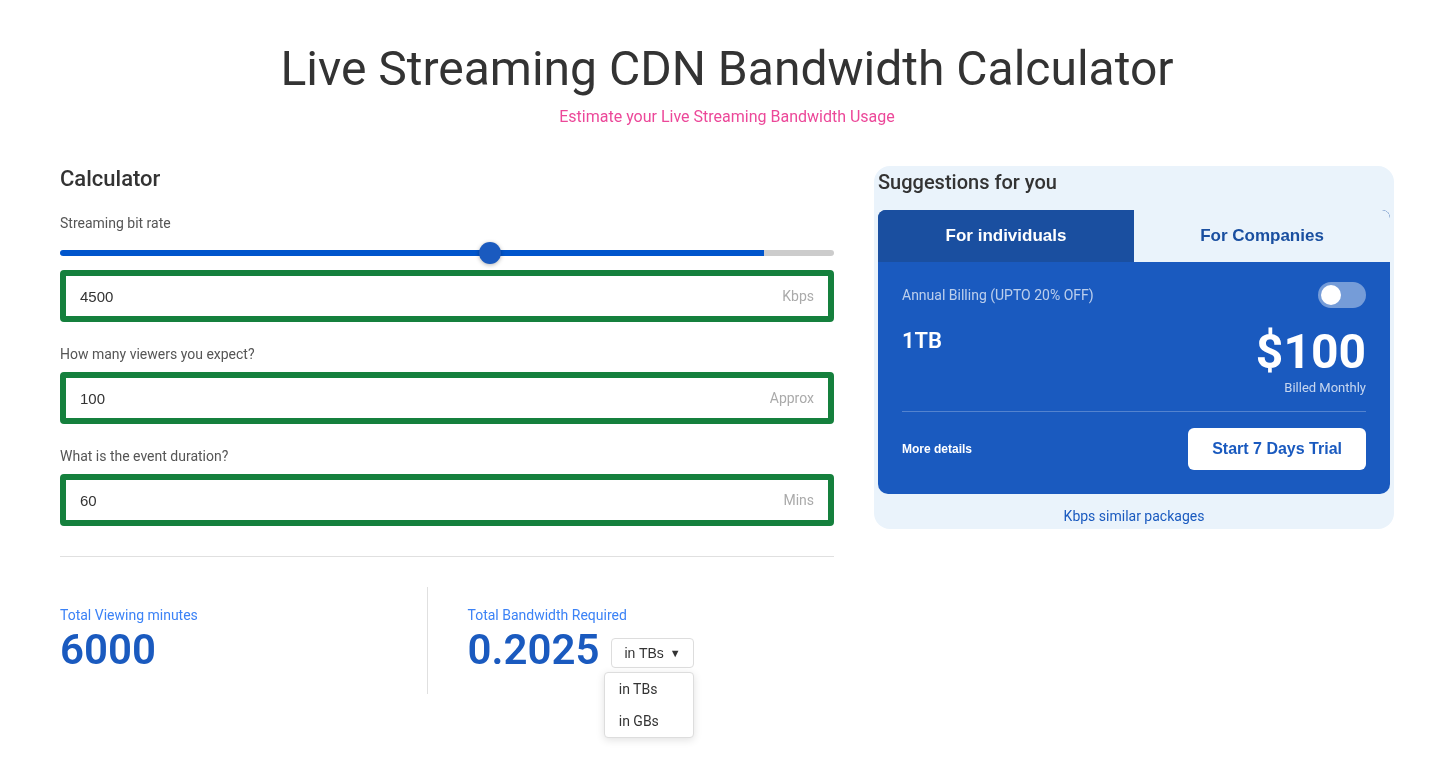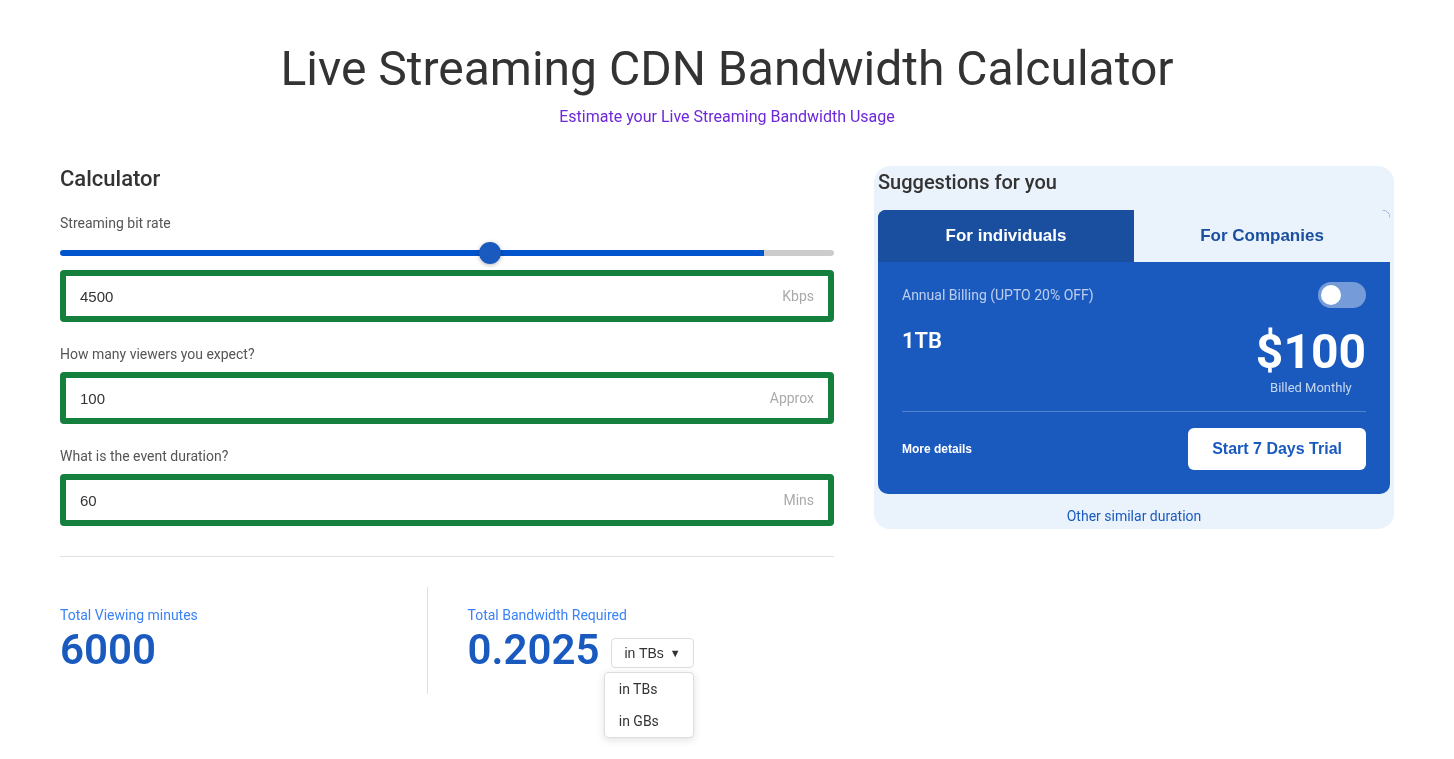--- a/index.html
+++ b/index.html
@@ -23,21 +23,21 @@
 
     .page-title {
       font-size: 48px;
       font-weight: 400;
       color: #333;
       margin-bottom: 10px;
     }
 
     .page-subtitle {
       font-size: 16px;
-      color: #6d28d9;
+      color: #ec4899;
     }
 
     .main-content {
       display: flex;
       gap: 40px;
       align-items: flex-start;
     }
 
     .calculator-section {
       flex: 1;
@@ -314,21 +314,21 @@
     }
 
     .plan-price {
       font-size: 48px;
       font-weight: 700;
       color: #fff;
       line-height: 1;
     }
 
     .plan-price-col {
-      text-align: center;
+      text-align: right;
     }
 
     .plan-billed {
       font-size: 13px;
       color: rgba(255,255,255,0.75);
       margin-top: 4px;
     }
 
     .divider-white {
       border: none;
@@ -481,19 +481,19 @@
 
           <hr class="divider-white">
 
           <div class="plan-actions">
             <button class="more-details-btn">More details</button>
             <button class="trial-btn">Start 7 Days Trial</button>
           </div>
         </div>
 
         <div class="other-packages-link">
-          <a href="#">Other similar duration</a>
+          <a href="#">Kbps similar packages</a>
         </div>
       </div>
     </div>
 
   </div>
 </div>
 
 </body></html>

